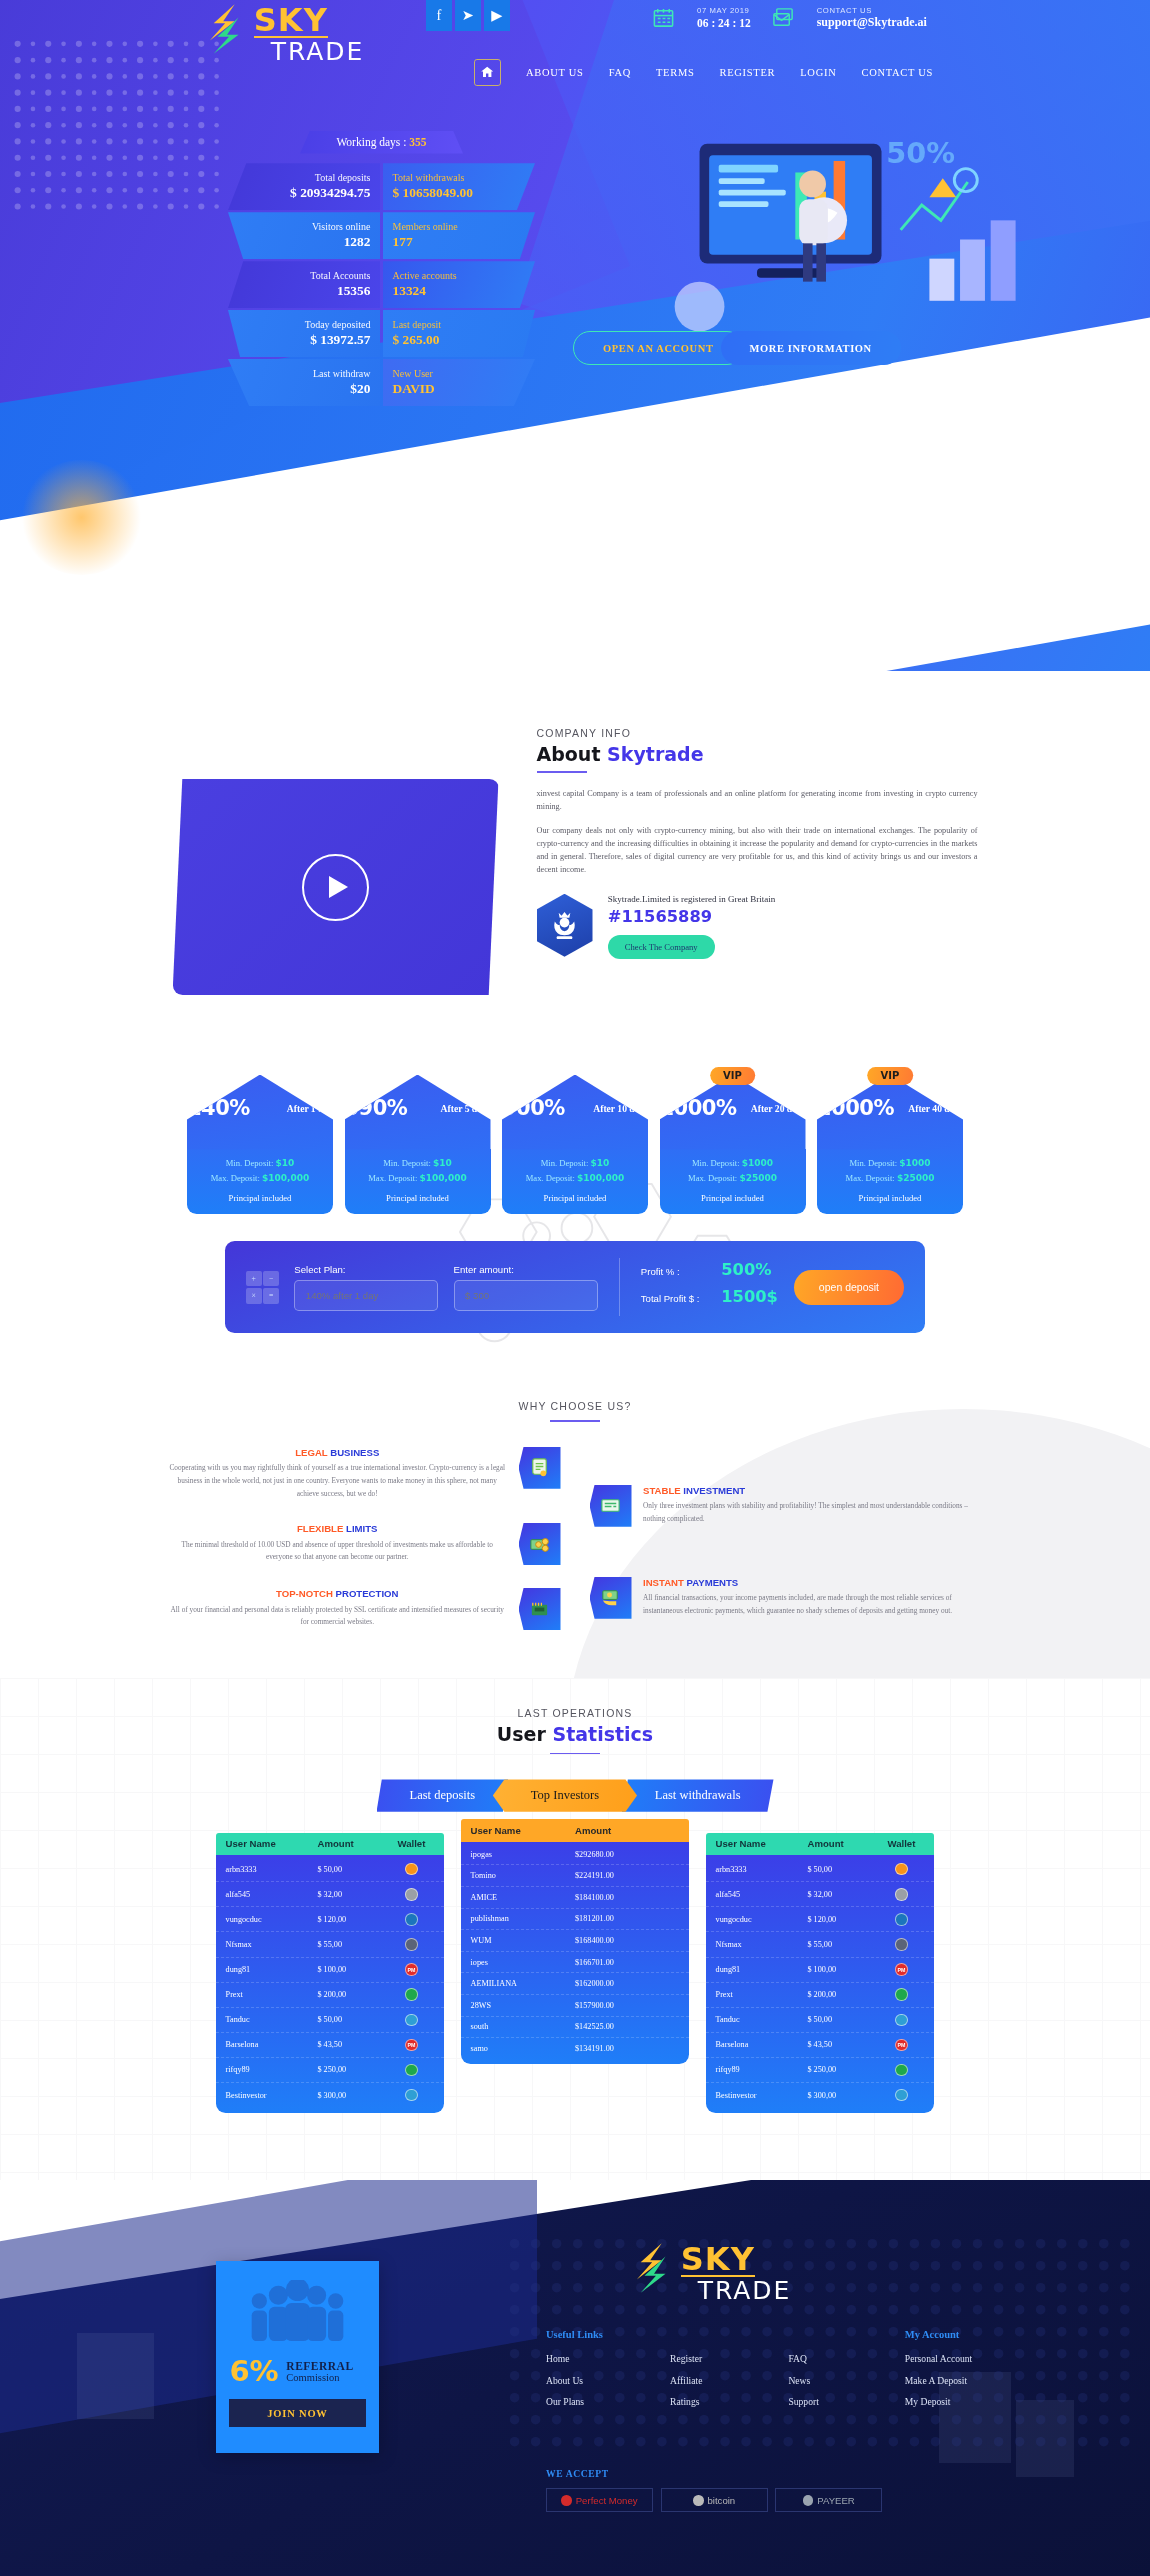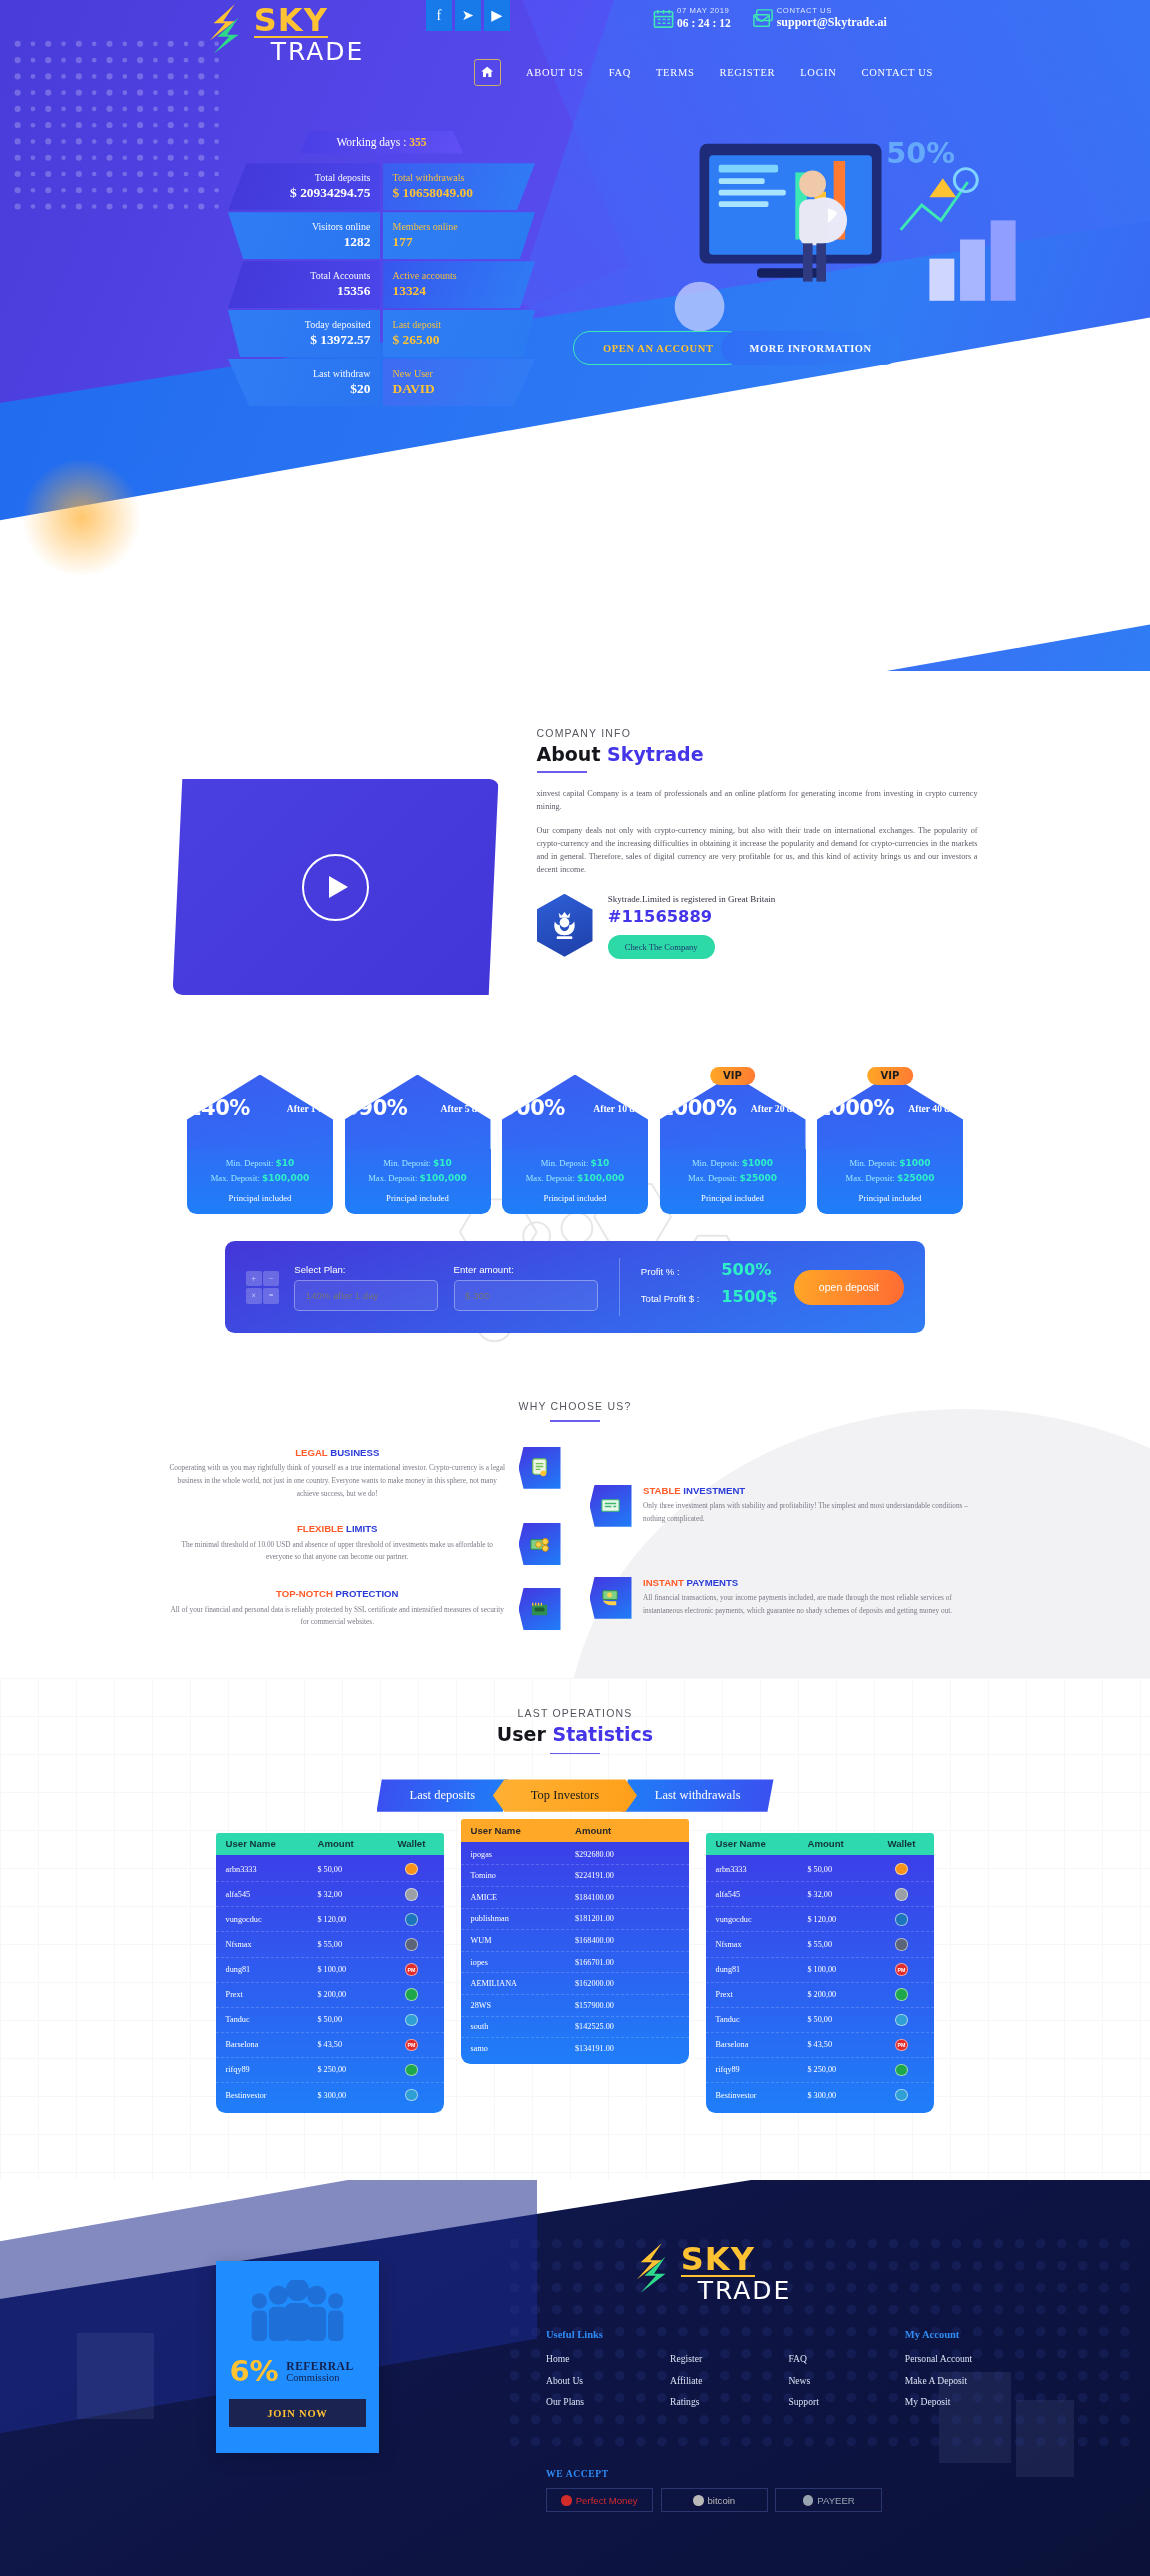--- a/index.html
+++ b/index.html
@@ -69,21 +69,21 @@
   .logo-text { line-height: .92; padding-top: 3.8px; }
   .logo-sky { font-family: "DejaVu Sans", sans-serif; font-weight: bold; font-size: 32px; color: #ffc233; letter-spacing: 1px; border-bottom: 2.9px solid #ffc233; display:inline-block; padding-bottom:1px;}
   .logo-trade { font-family: "DejaVu Sans", sans-serif; font-weight: normal; font-size: 25px; color: #ffffff; letter-spacing: 1.9px; display:block; margin-left: 17px; margin-top:1.9px;}
   .social { position: absolute; left: 426px; top: 0px; display: flex; gap: 2.9px; }
   .soc {
     width: 26px; height: 31px; background: #1879e8;
     display: flex; align-items: center; justify-content: center;
     color: #fff; font-size: 14.4px; cursor: pointer;
   }
   .info-block { position: absolute; left: 652px; top: 5.8px; display: flex; gap: 21px; align-items: center;}
-  .info-item { display: flex; align-items: flex-end; gap: 2px; }
+  .info-item { display: flex; align-items: flex-start; gap: 22px; }
   .info-ico { width: 23px; height: 23px; color: #3ee8b5; }
   .info-lines { line-height: 1.25; }
   .info-small { font-size: 7.7px; color: #dce6ff; letter-spacing: 0.6px; font-family:"Liberation Sans",sans-serif;}
   .info-big { font-size: 11.5px; font-weight: bold; color: #ffffff; font-family:"Liberation Serif",serif;}
   .info-big.mail { font-size: 12px; }
 
   
   .nav {
     position: relative; z-index: 10;
     display: flex; align-items: center; gap: 25px;

